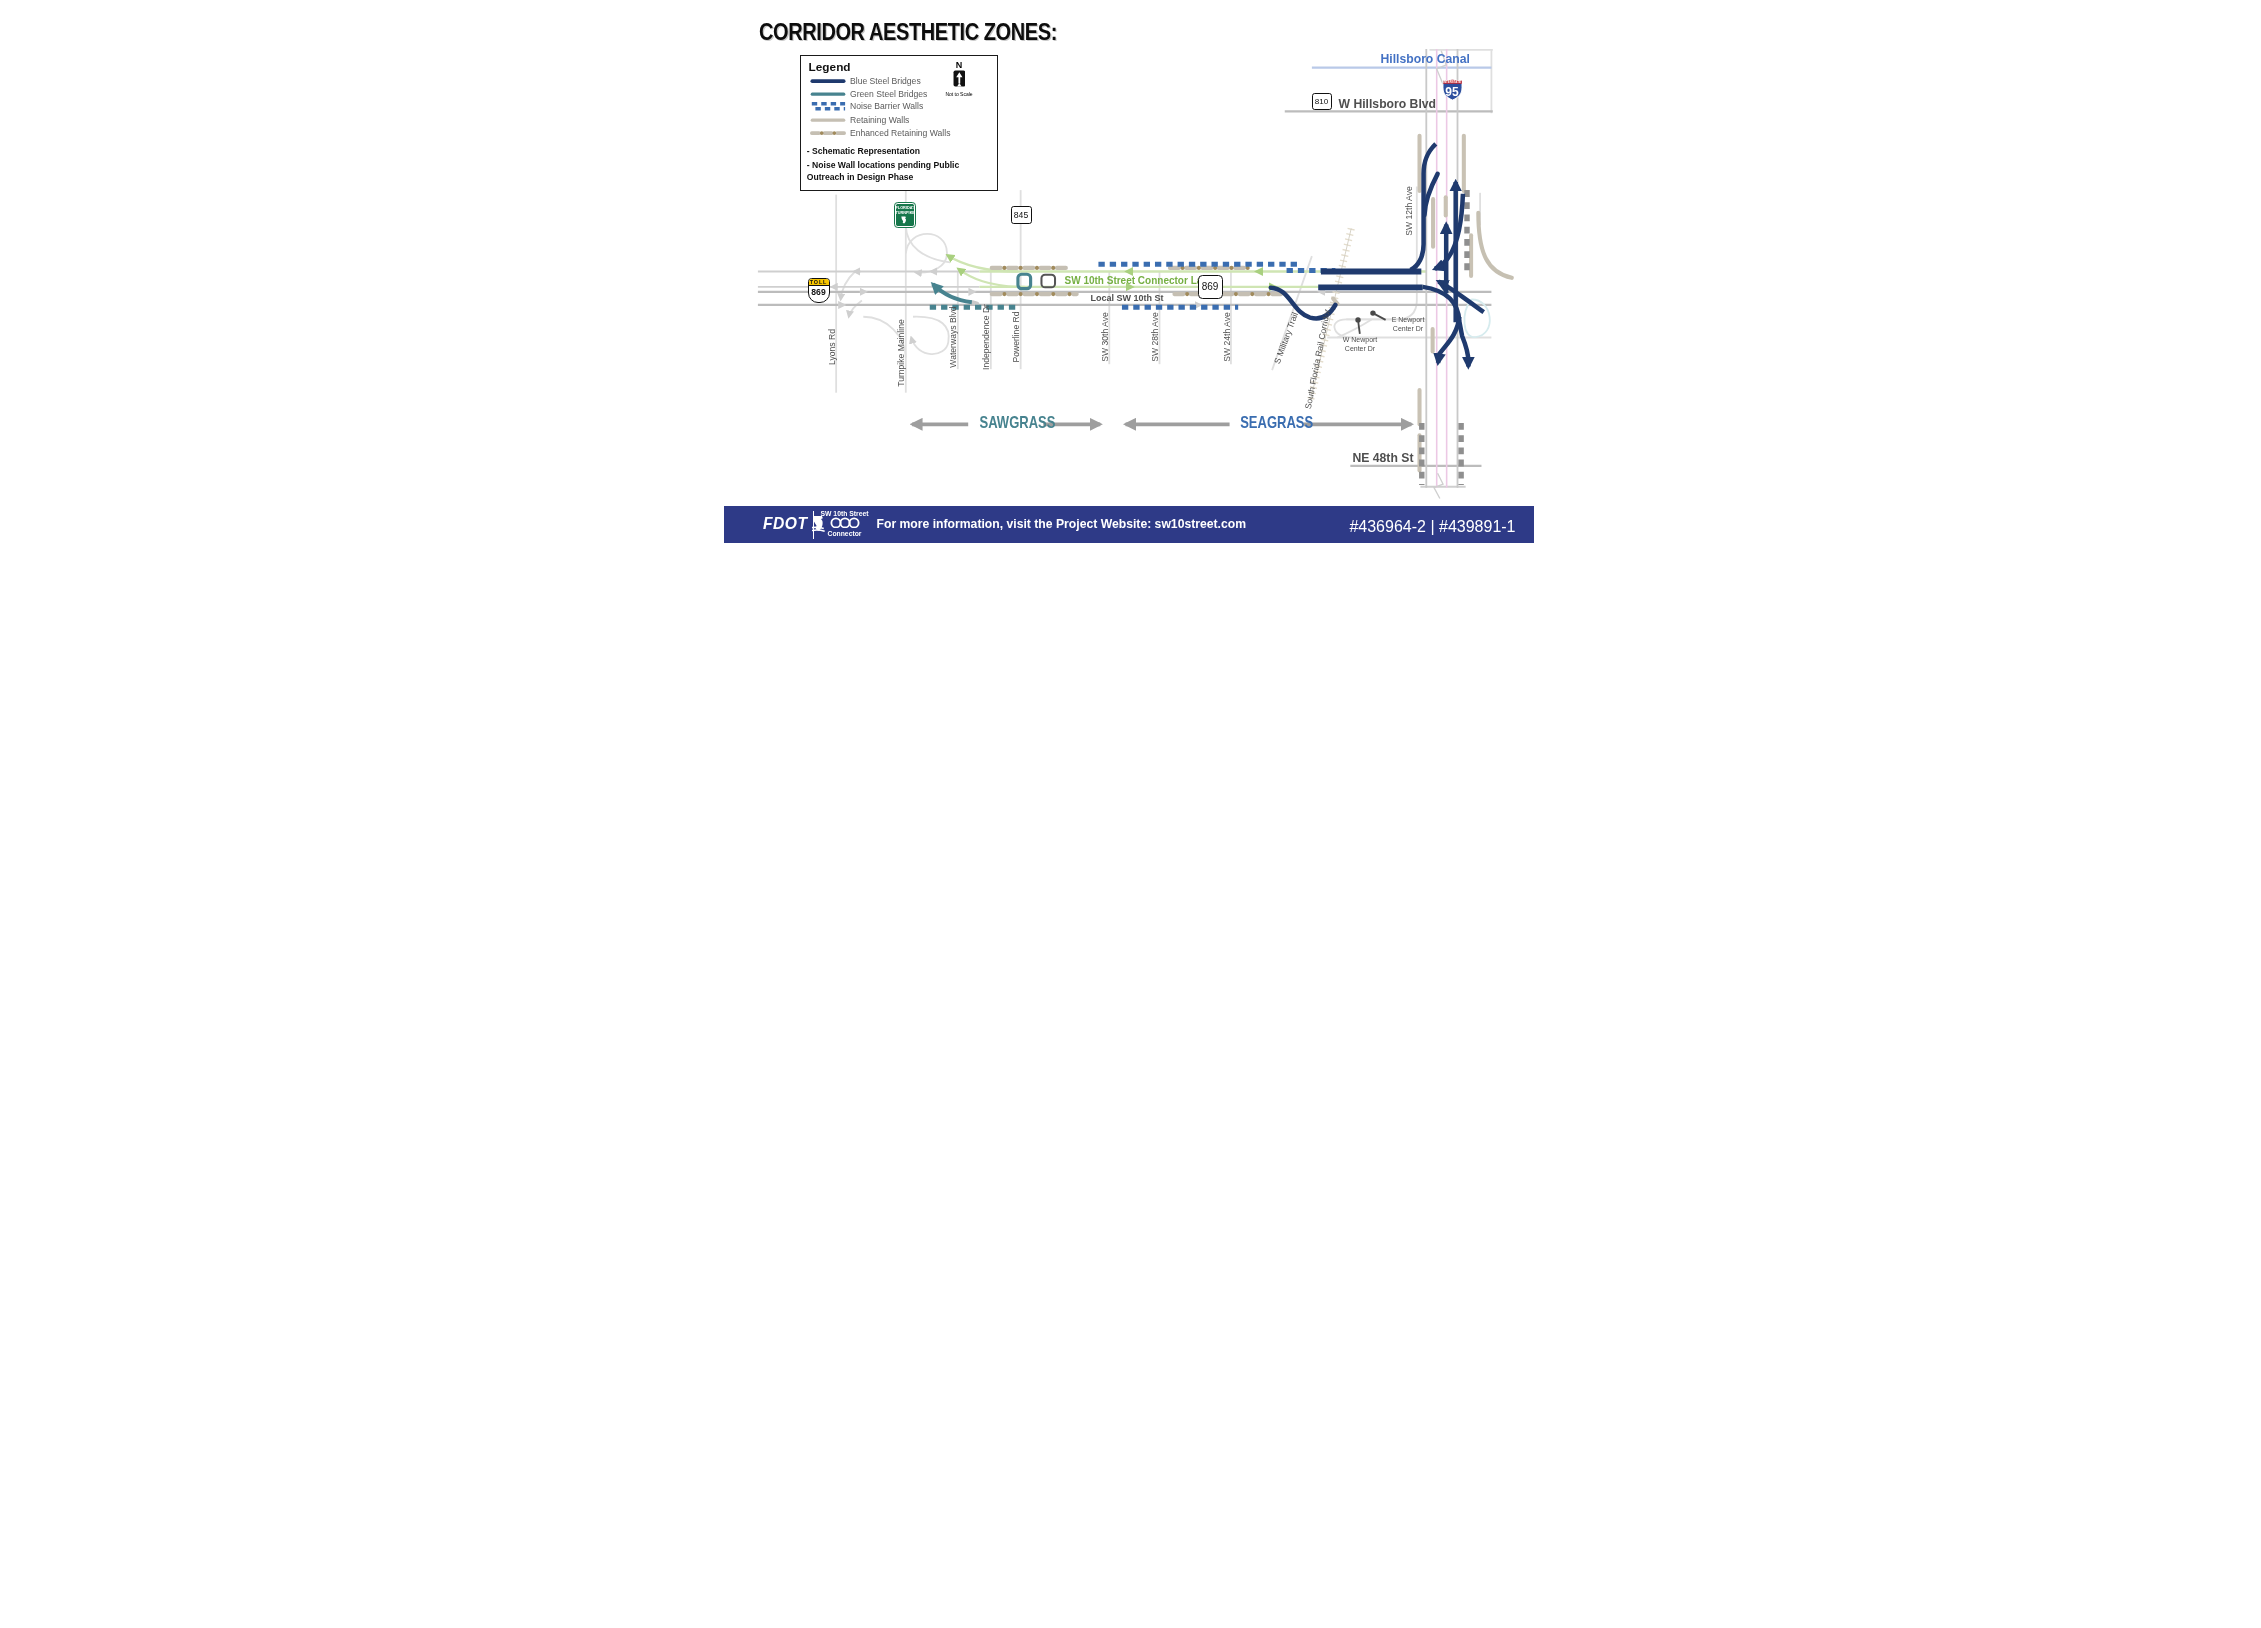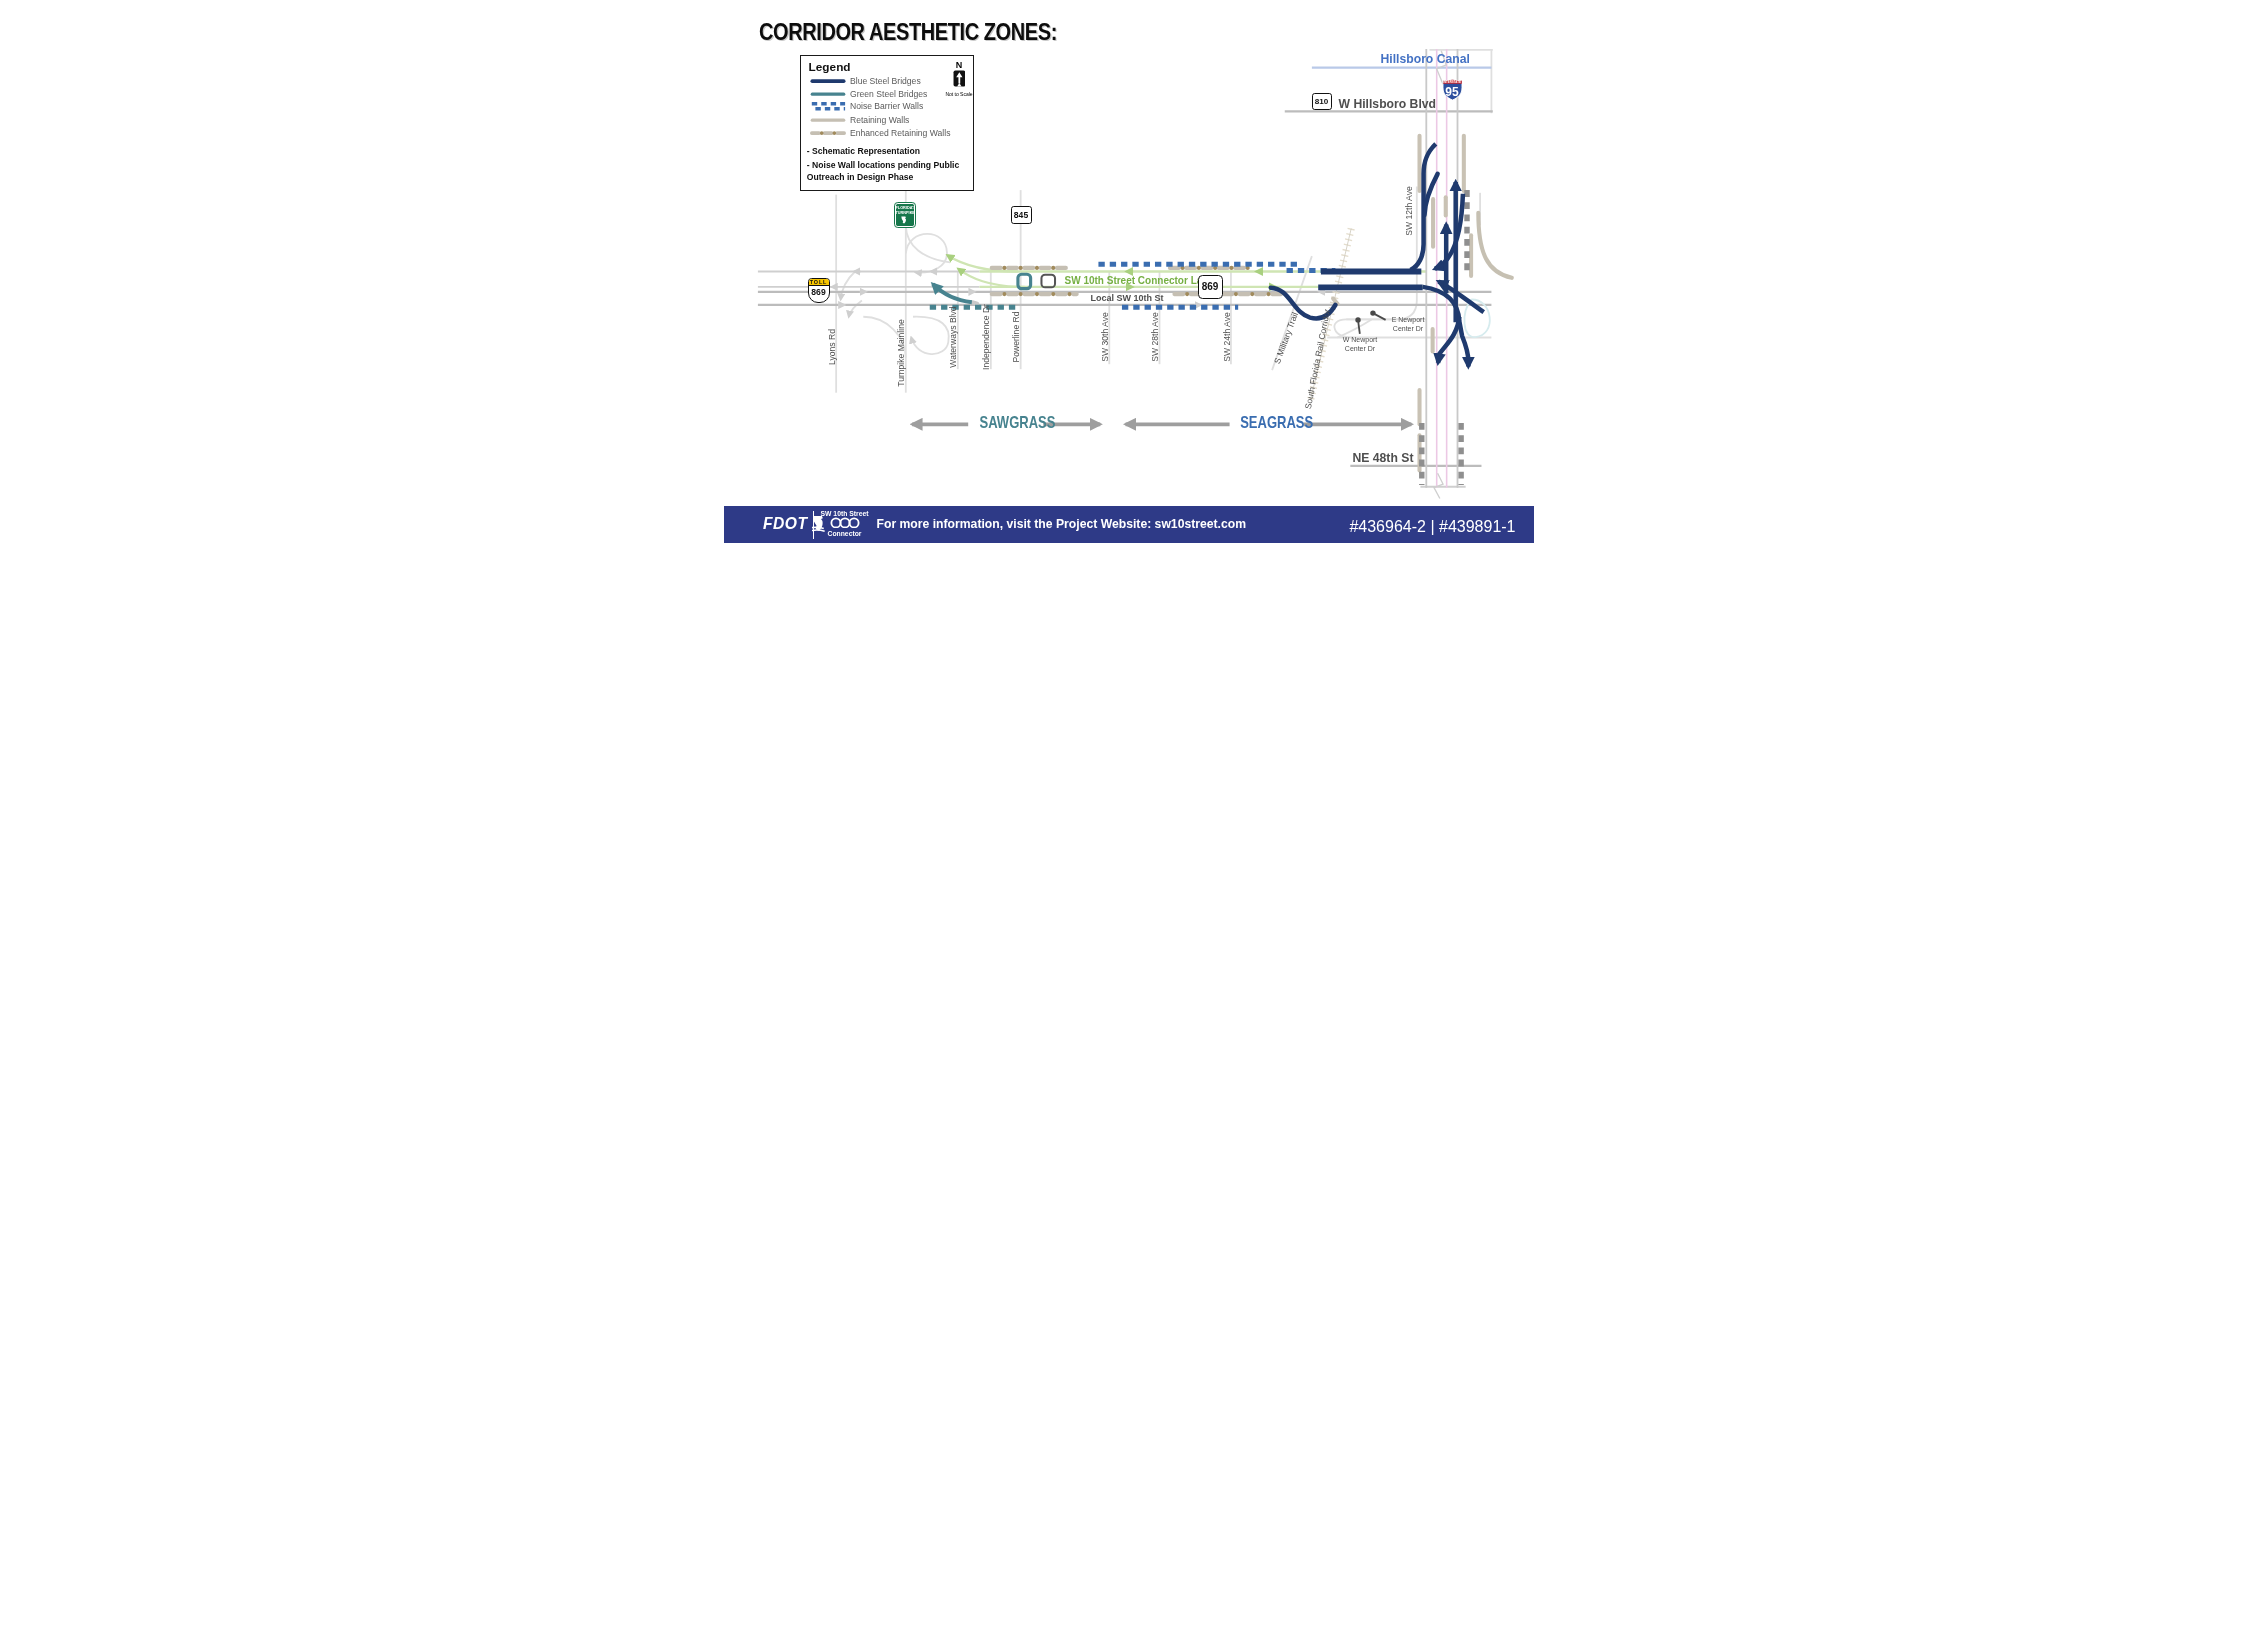--- a/index.html
+++ b/index.html
@@ -2,21 +2,21 @@
 <html style="font-size:7.2px"><head>
 <meta charset="utf-8">
 <style>
   html,body{margin:0;padding:0;background:#ffffff;font-family:"Liberation Sans",sans-serif;}
   #page{position:relative;width:814px;height:543px;background:#ffffff;overflow:hidden;margin:0 auto;}
   #art{position:absolute;left:0;top:0;width:814px;height:543px;z-index:1;}
   .abs{position:absolute;z-index:5;}
   .title{left:35px;top:18px;font-size:24.4px;font-weight:bold;color:#0d0d0d;letter-spacing:-0.5px;
          transform:scaleX(.82);transform-origin:left center;white-space:nowrap;text-shadow:1.4px 0.5px 0 #c9c9c9;}
   
-  .legend{left:76px;top:55px;width:174px;height:136px;border:1.4px solid #1a1a1a;background:#fff;box-sizing:border-box;}
+  .legend{left:76px;top:55px;width:198px;height:136px;border:1.4px solid #1a1a1a;background:#fff;box-sizing:border-box;}
   .legend-title{position:absolute;left:8.1px;top:3.6px;font-size:11.8px;font-weight:bold;color:#111;}
   .lrow{position:absolute;left:9px;height:10px;display:flex;align-items:center;}
   .lrow svg{margin-right:4.5px;}
   .llab{font-size:8.6px;color:#5a5a5a;white-space:nowrap;}
   .lnote{position:absolute;left:6.3px;font-size:8.6px;font-weight:bold;color:#111;white-space:pre-line;line-height:1.35;}
   .north{position:absolute;left:144px;top:4.5px;width:29px;text-align:center;}
   .north .nl{font-size:9px;font-weight:bold;color:#000;line-height:1;}
   .north .nts{font-size:5px;color:#000;margin-top:1.4px;white-space:nowrap;}
   
   .maplab{white-space:nowrap;color:#4f4f4f;}
@@ -28,21 +28,21 @@
           transform:rotate(-90deg);white-space:nowrap;z-index:5;}
   .diag70{transform:rotate(-70deg);}
   .diag79{transform:rotate(-79deg);width:109px;}
   .newport{font-size:7px;color:#4f4f4f;text-align:center;white-space:pre-line;line-height:1.25;z-index:5;}
   .zone{font-size:16.3px;font-weight:bold;letter-spacing:0px;transform:scaleX(.8);transform-origin:center;white-space:nowrap;}
   .zone.saw{color:#47838f;}
   .zone.sea{color:#3a6db0;}
   
   .shield{position:absolute;z-index:6;box-sizing:border-box;}
   .fl-shield{background:#fff;border:1.4px solid #111;border-radius:2.7px;display:flex;align-items:center;justify-content:center;
-             font-weight:bold;color:#111;}
+             font-weight:normal;color:#111;}
   .toll-shield{width:22px;height:25px;border:1.4px solid #111;background:#fff;border-radius:3.6px 3.6px 10px 10px;overflow:hidden;}
   .toll-band{background:#f7c500;color:#111;font-size:5.4px;font-weight:bold;text-align:center;border-bottom:0.9px solid #111;letter-spacing:0.9px;}
   .toll-num{font-size:8.6px;font-weight:bold;color:#111;text-align:center;margin-top:1.4px;}
   .tp-shield{width:20px;height:23.5px;background:#17774b;border:0.9px solid #fff;outline:0.9px solid #17774b;border-radius:2.7px;
              color:#fff;text-align:center;padding-top:2.3px;box-sizing:border-box;}
   .tp-shield .t1{font-size:3.8px;font-weight:bold;line-height:1.2;}
   .i95{width:21px;height:23.5px;}
   
   .footer{left:0;top:506px;width:810px;height:37px;background:#2e3a87;z-index:4;}
   .fdot{position:absolute;left:39px;top:8.1px;color:#fff;display:flex;align-items:flex-start;}

